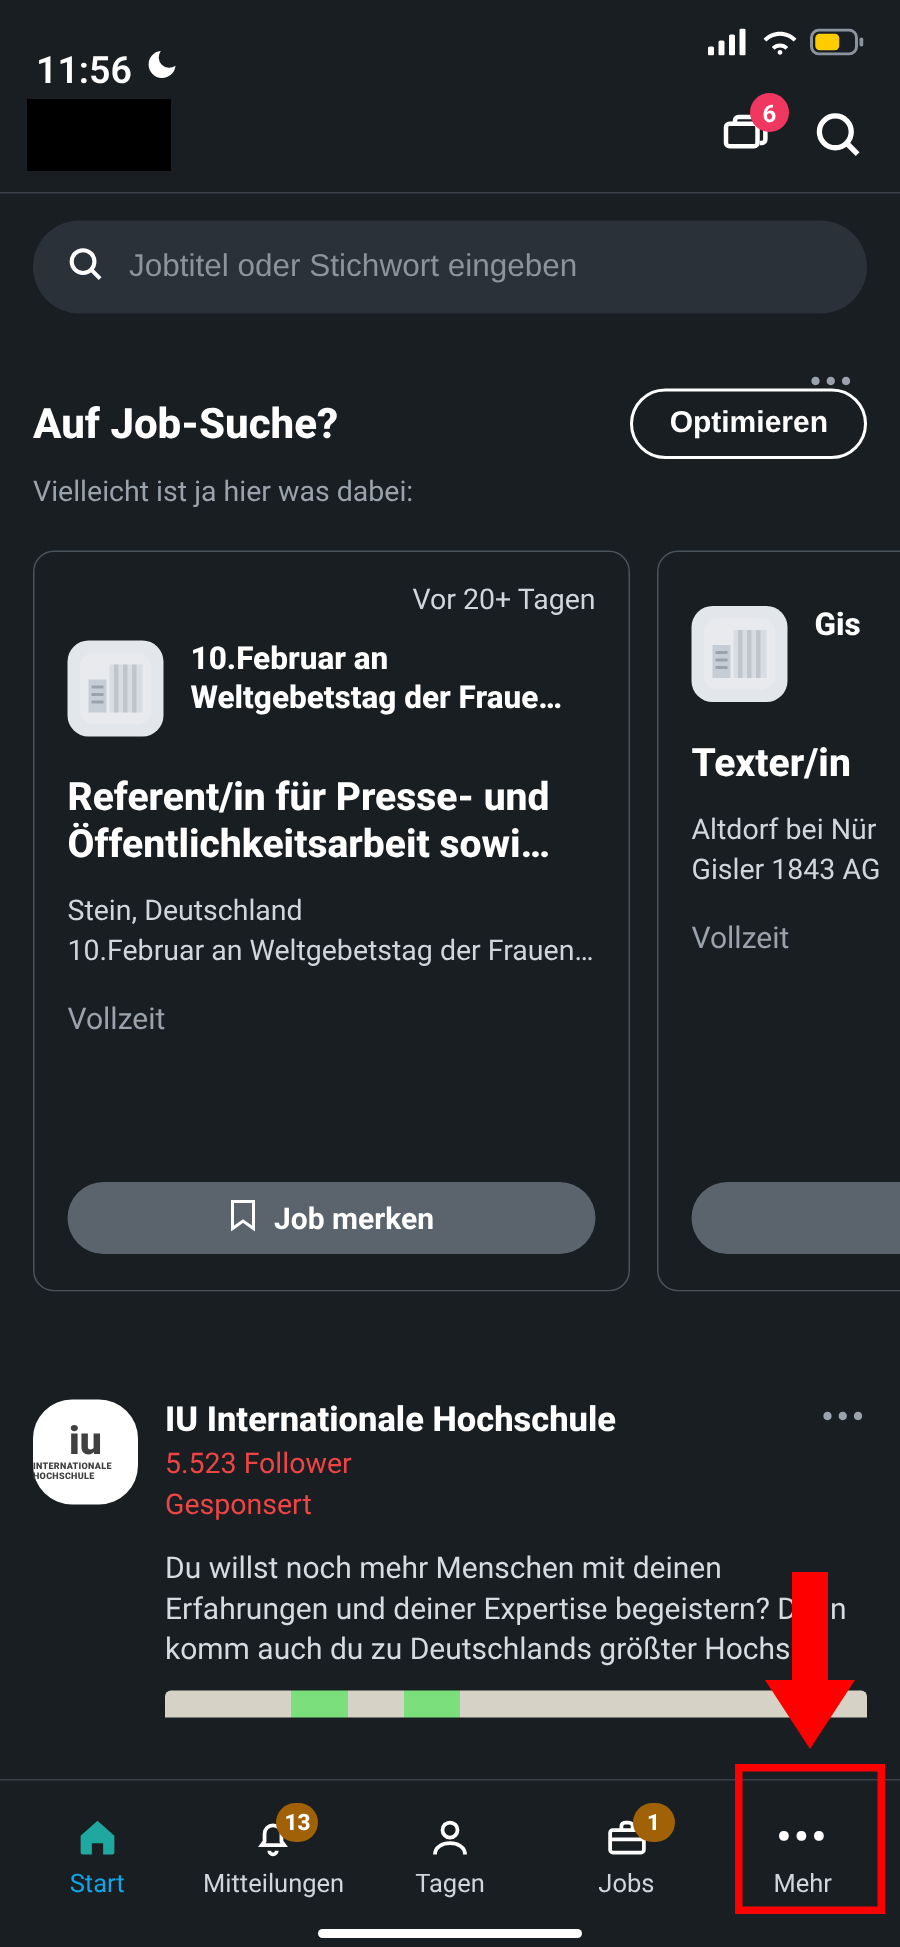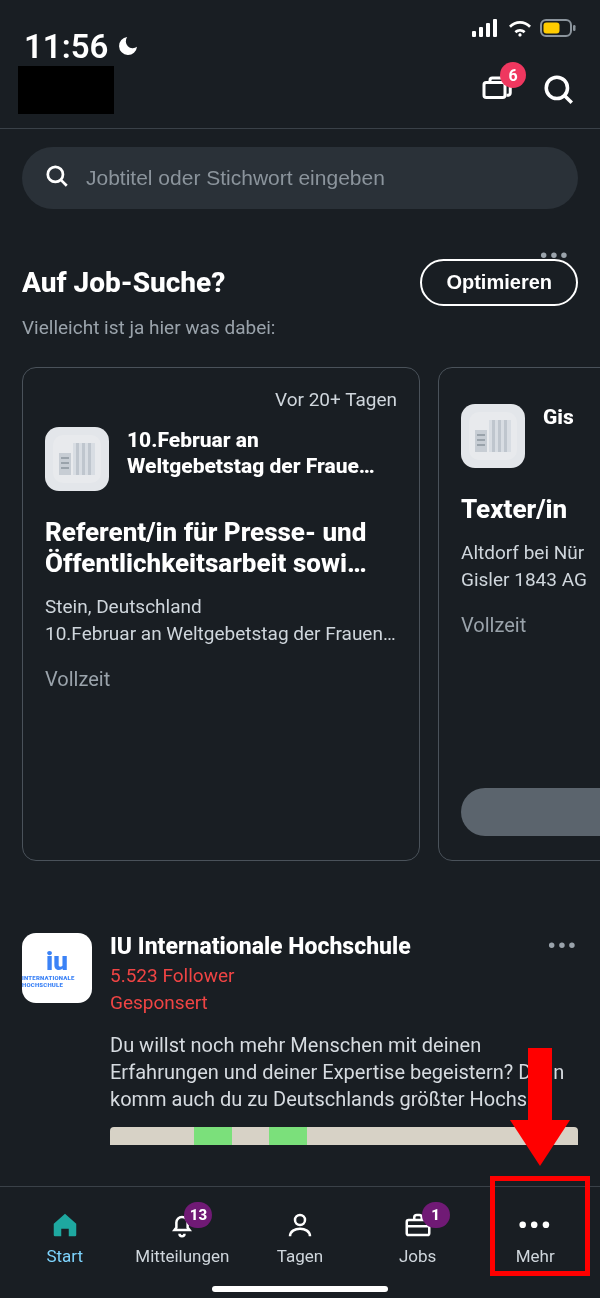--- a/index.html
+++ b/index.html
@@ -1,20 +1,20 @@
 <!DOCTYPE html>
 <html><head>
 <meta charset="utf-8">
 <style>
   * { box-sizing: border-box; margin: 0; padding: 0; }
   html, body { width: 600px; height: 1298px; background: #191e23; color: #fff; font-family: -apple-system, BlinkMacSystemFont, "Segoe UI", Roboto, Helvetica, Arial, sans-serif; overflow: hidden; position: relative; }
 
   
   .status-bar { display: flex; justify-content: space-between; align-items: center; padding: 10px 24px 6px 24px; height: 56px; }
-  .status-left { display: flex; align-items: flex-end; gap: 8px; font-size: 33px; font-weight: 600; margin-top: 32px; }
+  .status-left { display: flex; align-items: flex-end; gap: 8px; font-size: 25px; font-weight: 600; margin-top: 32px; }
   .status-right { display: flex; align-items: center; gap: 8px; }
 
   
   .app-header { display: flex; justify-content: space-between; align-items: center; padding: 10px 24px 14px 18px; }
   .logo-box { width: 96px; height: 48px; background: #000; }
   .header-icons { display: flex; align-items: center; gap: 28px; }
   .icon-btn { position: relative; display: flex; align-items: center; justify-content: center; }
   .badge { position: absolute; top: -10px; right: -12px; background: #ef375f; color: #fff; border-radius: 999px; min-width: 26px; height: 26px; display: flex; align-items: center; justify-content: center; font-size: 16px; font-weight: 700; padding: 0 4px; }
   .divider { border-bottom: 1px solid #3a4148; }
 
@@ -42,36 +42,36 @@
   .card-company { font-size: 21px; font-weight: 800; line-height: 1.25; }
   .card-role { font-size: 26px; font-weight: 800; line-height: 1.2; margin-top: 26px; }
   .card-loc { font-size: 19px; color: #cfd6dc; margin-top: 16px; }
   .card-org { font-size: 19px; color: #cfd6dc; margin-top: 4px; white-space: nowrap; overflow: hidden; text-overflow: ellipsis; }
   .card-type { font-size: 20px; color: #9aa3ab; margin-top: 22px; }
   .card-spacer { flex: 1; }
   .save-btn { background: #5b646d; border-radius: 999px; height: 48px; display: flex; align-items: center; justify-content: center; gap: 12px; font-size: 20px; font-weight: 700; color: #fff; margin-top: 16px; }
 
   
   .post { padding: 0 22px; margin-top: 72px; display: flex; gap: 18px; }
-  .post-logo { width: 70px; height: 70px; border-radius: 14px; background: #fff; color: #3b82f6; display: flex; flex-direction: column; align-items: center; justify-content: center; font-weight: 900; flex-shrink: 0; }
+  .post-logo { width: 70px; height: 70px; border-radius: 26px; background: #fff; color: #404040; display: flex; flex-direction: column; align-items: center; justify-content: center; font-weight: 900; flex-shrink: 0; }
   .post-logo .iu { font-size: 26px; line-height: 1; }
   .post-logo .sub { font-size: 6px; letter-spacing: 0.2px; }
   .post-body { flex: 1; }
   .post-title-row { display: flex; align-items: flex-start; justify-content: space-between; gap: 10px; }
   .post-title { font-size: 23px; font-weight: 800; }
   .post-sub { color: #ef4444; font-size: 19px; margin-top: 4px; }
   .post-text { color: #d6dbe0; font-size: 20px; line-height: 1.35; margin-top: 18px; }
   .post-img { margin-top: 14px; height: 18px; background: linear-gradient(90deg, #d7d2c6 0 18%, #7be07b 18% 26%, #d7d2c6 26% 34%, #7be07b 34% 42%, #d7d2c6 42% 100%); border-radius: 4px 4px 0 0; }
 
   
   .bottom-nav { position: absolute; left: 0; right: 0; bottom: 0; height: 112px; background: #191e23; border-top: 1px solid #3a4148; display: flex; align-items: center; justify-content: space-around; padding: 6px 6px 18px 6px; }
   .nav-item { display: flex; flex-direction: column; align-items: center; gap: 4px; color: #cfd6dc; font-size: 17px; position: relative; width: 112px; }
-  .nav-item.active { color: #7dd3fc; }
+  .nav-item.active { color: #0ea5e9; }
   .nav-icon { height: 34px; display: flex; align-items: center; justify-content: center; }
-  .nav-badge { position: absolute; top: -6px; left: 58px; background: #701a75; color: #fff; border-radius: 999px; min-width: 28px; height: 26px; display: flex; align-items: center; justify-content: center; font-size: 15px; font-weight: 800; padding: 0 5px; }
+  .nav-badge { position: absolute; top: -6px; left: 58px; background: #a16207; color: #fff; border-radius: 999px; min-width: 28px; height: 26px; display: flex; align-items: center; justify-content: center; font-size: 15px; font-weight: 800; padding: 0 5px; }
   .home-indicator { position: absolute; bottom: 6px; left: 50%; transform: translateX(-50%); width: 176px; height: 6px; border-radius: 3px; background: #fff; }
 
   
   .highlight-box { position: absolute; right: 10px; bottom: 22px; width: 100px; height: 100px; border: 5px solid #ff0000; z-index: 50; pointer-events: none; }
   .highlight-arrow { position: absolute; right: 24px; bottom: 126px; z-index: 50; pointer-events: none; }
 
   .dots { letter-spacing: 2px; font-weight: 900; font-size: 22px; }
 </style>
 </head>
 <body>
@@ -168,20 +168,28 @@
             <rect x="35" y="8" width="3" height="32" fill="#bfc6ce"></rect>
           </svg>
       </div>
       <div class="card-company">10.Februar an Weltgebetstag der Fraue…</div>
     </div>
     <div class="card-role">Referent/in für Presse- und Öffentlichkeitsarbeit sowi…</div>
     <div class="card-loc">Stein, Deutschland</div>
     <div class="card-org">10.Februar an Weltgebetstag der Frauen…</div>
     <div class="card-type">Vollzeit</div>
     <div class="card-spacer"></div>
+    <div class="save-btn">
+      <span>
+        <svg width="18" height="22" viewBox="0 0 18 22" fill="none" stroke="white" stroke-width="2">
+            <path d="M2 2h14v18l-7-5-7 5z"></path>
+          </svg>
+      </span>
+      <span>Job merken</span>
+    </div>
   </div>
 
   <div class="card second">
     <div class="card-time"></div>
     <div class="card-header">
       <div class="card-logo">
         <svg width="48" height="48" viewBox="0 0 48 48">
             <rect width="48" height="48" rx="10" fill="#e8eaed"></rect>
             <rect x="6" y="18" width="12" height="22" fill="#c7cdd4"></rect>
             <rect x="8" y="22" width="8" height="2" fill="#9aa3ab"></rect>

